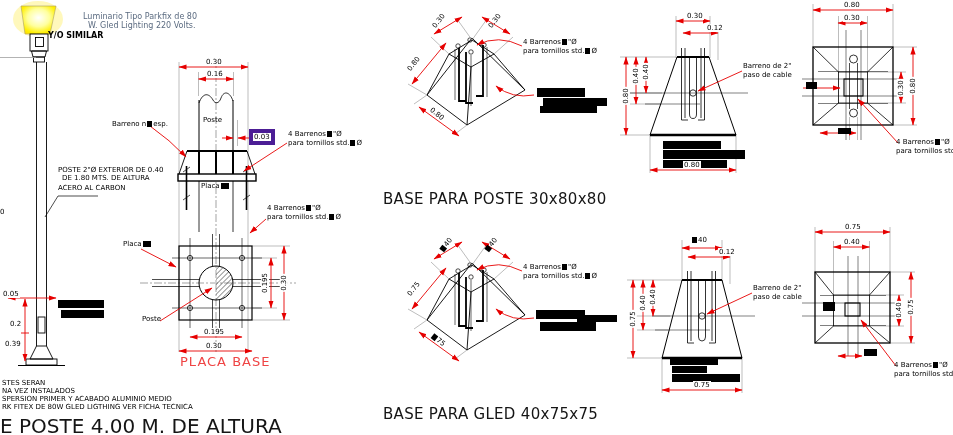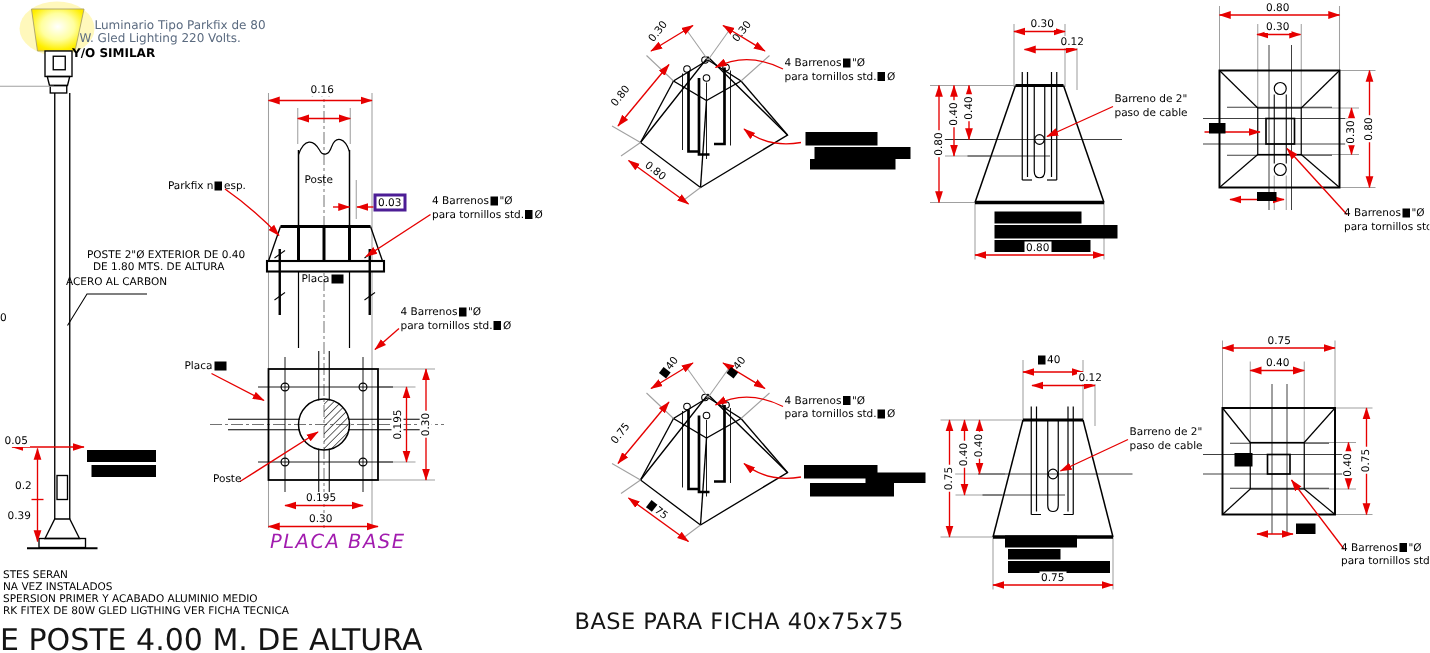--- a/index.html
+++ b/index.html
@@ -3,31 +3,31 @@
 <meta charset="utf-8">
 <style>
   html,body{margin:0;padding:0;background:#fff;}
   .stage{position:relative;width:953px;height:435px;background:#ffffff;overflow:hidden;
          font-family:"DejaVu Sans","Liberation Sans",sans-serif;}
   .stage svg{position:absolute;left:0;top:0;}
   .lbl{position:absolute;white-space:nowrap;color:#000;line-height:1.15;}
   .s7{font-size:7px;}
   .s8{font-size:8px;}
   .dim{background:#fff;padding:0 1px;}
-  .box{border:2px solid #4c1d95;background:#fff;padding:0 1px;}
+  .box{border:4px solid #4c1d95;background:#fff;padding:0 1px;}
   .bar{display:inline-block;width:8px;height:6px;background:#000;vertical-align:-1px;margin:0 1px;}
   .bar.sm{width:5px;}
   .rot{transform:rotate(-90deg);transform-origin:center center;}
   .r-52{transform:rotate(-52deg);transform-origin:center center;}
   .r38{transform:rotate(38deg);transform-origin:center center;}
-  .note{color:#5b6b80;}
+  .note{color:#5b6b80;padding-left:20px;}
   .bold{font-weight:bold;color:#000;}
   .big{font-size:15px;color:#151515;letter-spacing:.3px;}
   .huge{font-size:20px;color:#151515;}
-  .ttl{font-size:13px;letter-spacing:1px;color:#a21caf;font-style:italic;}
+  .ttl{font-size:13px;letter-spacing:1px;color:#ef4444;}
 </style>
 </head>
 <body>
 
 <div class="stage">
 
 <svg width="953" height="435" viewBox="0 0 953 435">
   <defs>
     <marker id="arr" markerWidth="9" markerHeight="8" refX="7.5" refY="3" orient="auto-start-reverse" markerUnits="userSpaceOnUse">
       <path d="M0,0.4 L8,3 L0,5.6 Z" fill="#e60000"></path>
@@ -397,38 +397,38 @@
         <rect x="540" y="322" width="56" height="9"></rect>
     <rect x="670" y="357" width="48" height="8"></rect>
         <rect x="672" y="366" width="35" height="7"></rect>
         <rect x="672" y="374" width="68" height="8"></rect>
     <rect x="823" y="302" width="12" height="9"></rect>
         <rect x="864" y="349" width="13" height="7"></rect>
   </g>
 </svg>
 
 <span class="lbl s8 note" style="left:63px;top:12px">Luminario Tipo Parkfix de 80</span>
-<span class="lbl s8 note" style="left:53px;top:21px">W. Gled Lighting 220 Volts.</span>
+<span class="lbl s8 note" style="left:68px;top:21px">W. Gled Lighting 220 Volts.</span>
 <span class="lbl s8 bold" style="left:48px;top:31px">Y/O SIMILAR</span>
 
 <span class="lbl s7" style="left:58px;top:166px">POSTE 2"Ø EXTERIOR DE 0.40</span>
 <span class="lbl s7" style="left:62px;top:174px">DE 1.80 MTS. DE ALTURA</span>
-<span class="lbl s7" style="left:44px;top:184px">ACERO AL CARBON</span>
+<span class="lbl s7" style="left:58px;top:184px">ACERO AL CARBON</span>
 
 <span class="lbl s7 dim" style="left:2px;top:290px">0.05</span>
 <span class="lbl s7 dim" style="left:9px;top:320px">0.2</span>
 <span class="lbl s7 dim" style="left:4px;top:340px">0.39</span>
 <span class="lbl s7" style="left:0px;top:208px">0</span>
 
 <span class="lbl s7 dim" style="left:205px;top:58px">0.30</span>
-<span class="lbl s7 dim" style="left:206px;top:56px">0.16</span>
+<span class="lbl s7 dim" style="left:206px;top:70px">0.16</span>
 <span class="lbl s7" style="left:203px;top:116px">Poste</span>
 <span class="lbl s7 box" style="left:249px;top:129px">0.03</span>
 
-<span class="lbl s7" style="left:112px;top:120px"><span>Parkfix n</span><span class="bar sm"></span><span>esp.</span></span>
+<span class="lbl s7" style="left:112px;top:120px"><span>Barreno n</span><span class="bar sm"></span><span>esp.</span></span>
 
 <span class="lbl s7" style="left:288px;top:130px"><span>4 Barrenos</span><span class="bar sm"></span><span>"Ø</span></span>
 <span class="lbl s7" style="left:288px;top:139px"><span>para tornillos std.</span><span class="bar sm"></span><span>Ø</span></span>
 
 <span class="lbl s7" style="left:201px;top:182px"><span>Placa</span><span class="bar"></span></span>
 
 <span class="lbl s7" style="left:267px;top:204px"><span>4 Barrenos</span><span class="bar sm"></span><span>"Ø</span></span>
 <span class="lbl s7" style="left:267px;top:213px"><span>para tornillos std.</span><span class="bar sm"></span><span>Ø</span></span>
 
 <span class="lbl s7" style="left:123px;top:240px"><span>Placa</span><span class="bar"></span></span>
@@ -456,20 +456,21 @@
 <span class="lbl s7" style="left:743px;top:71px">paso de cable</span>
 <span class="lbl s7 dim" style="left:683px;top:161px">0.80</span>
 
 <span class="lbl s7 dim" style="left:843px;top:1px">0.80</span>
 <span class="lbl s7 dim" style="left:843px;top:14px">0.30</span>
 <span class="lbl s7 dim rot" style="left:892px;top:84px">0.30</span>
 <span class="lbl s7 dim rot" style="left:904px;top:82px">0.80</span>
 <span class="lbl s7" style="left:896px;top:138px"><span>4 Barrenos</span><span class="bar sm"></span><span>"Ø</span></span>
 <span class="lbl s7" style="left:896px;top:147px"><span>para tornillos std.</span></span>
 
+<span class="lbl big" style="left:383px;top:191px">BASE PARA POSTE 30x80x80</span>
 
 <span class="lbl s7 r-52" style="left:438px;top:241px"><span class="bar sm"></span><span>40</span></span>
 <span class="lbl s7 r-52" style="left:483px;top:241px"><span class="bar sm"></span><span>40</span></span>
 <span class="lbl s7 r-52" style="left:406px;top:285px">0.75</span>
 <span class="lbl s7 r38" style="left:430px;top:336px"><span class="bar sm"></span><span>75</span></span>
 <span class="lbl s7" style="left:523px;top:263px"><span>4 Barrenos</span><span class="bar sm"></span><span>"Ø</span></span>
 <span class="lbl s7" style="left:523px;top:272px"><span>para tornillos std.</span><span class="bar sm"></span><span>Ø</span></span>
 
 <span class="lbl s7 dim" style="left:690px;top:236px"><span class="bar sm"></span><span>40</span></span>
 <span class="lbl s7 dim" style="left:718px;top:248px">0.12</span>
@@ -480,21 +481,21 @@
 <span class="lbl s7" style="left:753px;top:293px">paso de cable</span>
 <span class="lbl s7 dim" style="left:693px;top:381px">0.75</span>
 
 <span class="lbl s7 dim" style="left:844px;top:223px">0.75</span>
 <span class="lbl s7 dim" style="left:843px;top:238px">0.40</span>
 <span class="lbl s7 dim rot" style="left:890px;top:306px">0.40</span>
 <span class="lbl s7 dim rot" style="left:902px;top:303px">0.75</span>
 <span class="lbl s7" style="left:894px;top:361px"><span>4 Barrenos</span><span class="bar sm"></span><span>"Ø</span></span>
 <span class="lbl s7" style="left:894px;top:370px"><span>para tornillos std.</span></span>
 
-<span class="lbl big" style="left:383px;top:406px">BASE PARA FICHA 40x75x75</span>
+<span class="lbl big" style="left:383px;top:406px">BASE PARA GLED 40x75x75</span>
 
 <span class="lbl s7" style="left:2px;top:379px">STES SERAN</span>
 <span class="lbl s7" style="left:2px;top:387px">NA VEZ INSTALADOS</span>
 <span class="lbl s7" style="left:2px;top:395px">SPERSION PRIMER Y ACABADO ALUMINIO MEDIO</span>
 <span class="lbl s7" style="left:2px;top:403px">RK FITEX DE 80W GLED LIGTHING VER FICHA TECNICA</span>
 <span class="lbl huge" style="left:0px;top:415px">E POSTE 4.00 M. DE ALTURA</span>
 
 </div>
 
 </body></html>

